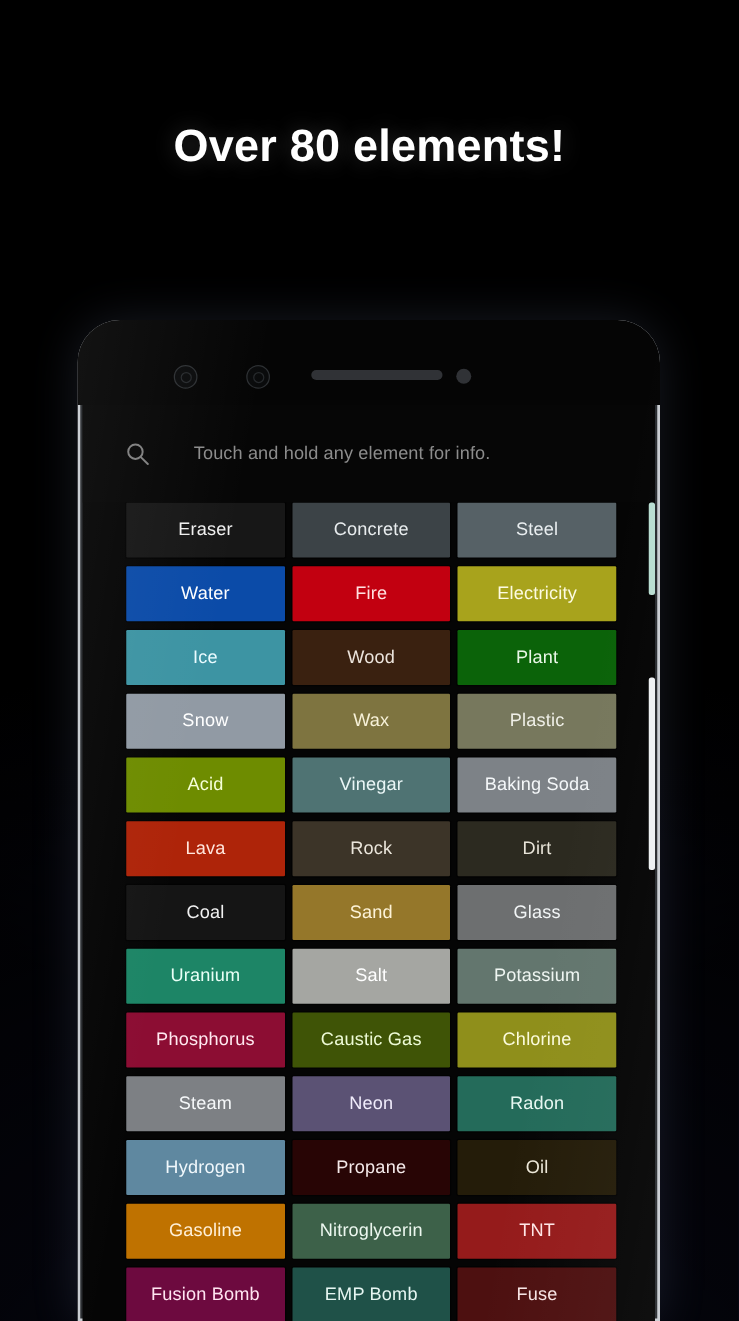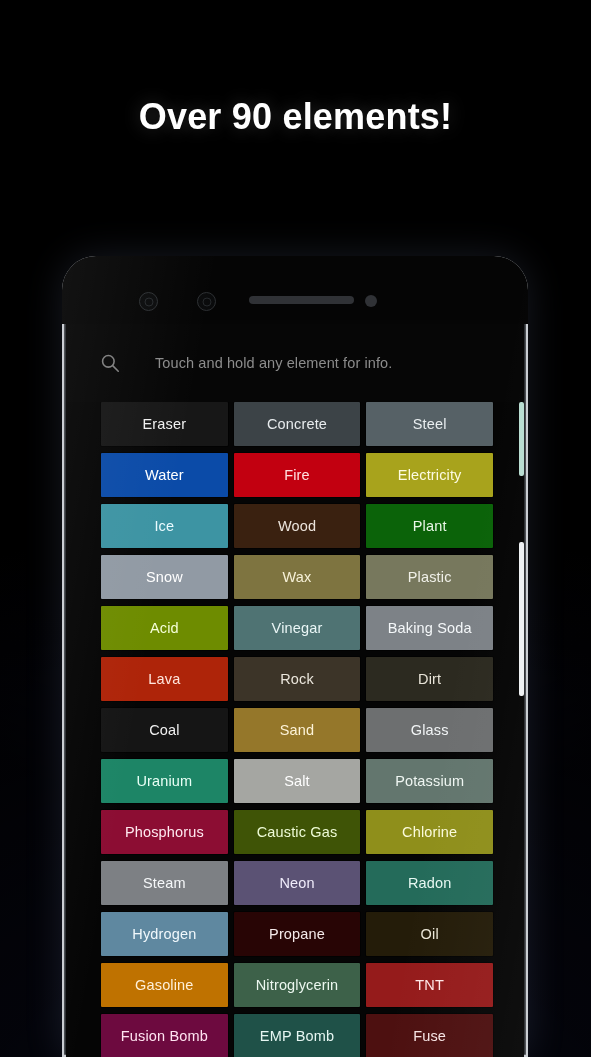--- a/index.html
+++ b/index.html
@@ -218,21 +218,21 @@
     background: #eef1f3;
   }
 </style>
 </head>
 <body>
 
 <div id="stage">
   <div id="bg-glow"></div>
   <div id="bg-vignette"></div>
 
-  <div id="headline">Over 90 elements!</div>
+  <div id="headline">Over 80 elements!</div>
 
   <div id="phone">
 
     <div id="bezel">
       <div class="sensor-ring" id="sensor-a"></div>
       <div class="sensor-ring" id="sensor-b"></div>
       <div id="earpiece"></div>
       <div id="front-camera"></div>
     </div>
 

